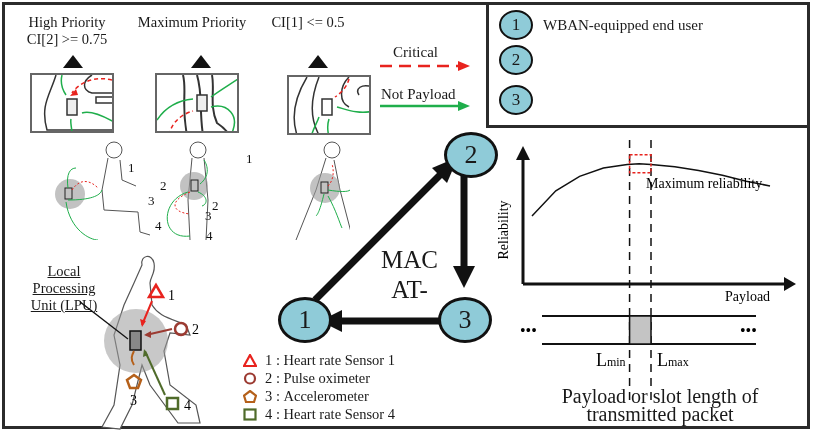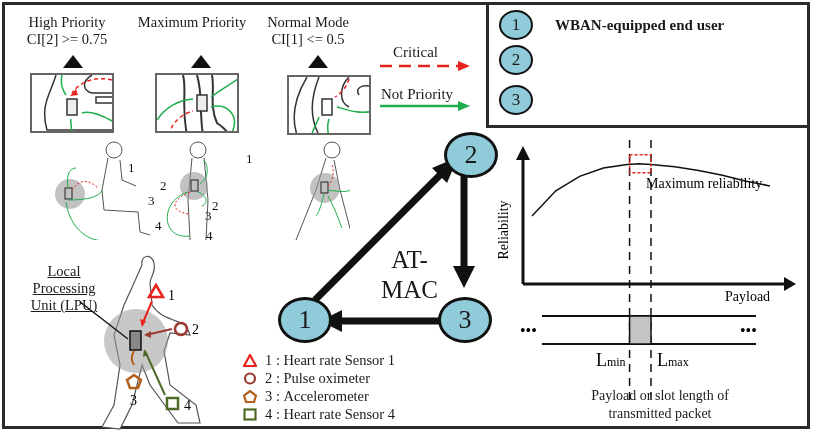--- a/index.html
+++ b/index.html
@@ -4,45 +4,44 @@
 <style>
   html, body { margin: 0; padding: 0; background: #fff; }
   body { width: 816px; height: 435px; position: relative; overflow: hidden; font-family: "Liberation Serif", "DejaVu Serif", serif; color: #1a1a1a; }
   .frame { position: absolute; left: 2px; top: 2px; width: 808px; height: 427px; border: 3px solid #2b2b2b; box-sizing: border-box; }
   .mode-label { position: absolute; text-align: center; font-size: 14.5px; line-height: 17px; width: 140px; }
   .tri { position: absolute; width: 0; height: 0; border-left: 10px solid transparent; border-right: 10px solid transparent; border-bottom: 13px solid #111; }
   .zoom-box { position: absolute; width: 84px; height: 60px; border: 2px solid #666; background: #fff; box-sizing: border-box; overflow: hidden; }
   .legend-box { position: absolute; left: 486px; top: 2px; width: 324px; height: 126px; border: 3px solid #2b2b2b; box-sizing: border-box; background: #fff; }
   .legend-row { position: absolute; left: 10px; display: flex; align-items: center; }
   .num-circle { width: 34px; height: 30px; border: 2.5px solid #111; border-radius: 50%; background: #8fcbd8; box-sizing: border-box; display: flex; align-items: center; justify-content: center; font-size: 17px; flex-shrink: 0; }
-  .legend-text { font-size: 15px; line-height: 17px; margin-left: 22px; font-weight: bold; }
+  .legend-text { font-size: 15px; line-height: 17px; margin-left: 10px; }
   .node { position: absolute; width: 54px; height: 46px; border: 3px solid #111; border-radius: 50%; background: #8fcbd8; box-sizing: border-box; display: flex; align-items: center; justify-content: center; font-size: 26px; }
   .atmac { position: absolute; left: 381px; top: 245px; font-size: 25px; line-height: 30px; text-align: center; }
   .critical-label { position: absolute; font-size: 15px; }
   .sensor-legend { position: absolute; left: 243px; top: 351px; font-size: 14.5px; line-height: 18px; }
   .sensor-legend .row { display: flex; align-items: center; }
   .sensor-legend svg { margin-right: 8px; }
   .lpu-label { position: absolute; left: 20px; top: 263px; width: 88px; text-align: center; font-size: 14.5px; line-height: 17px; text-decoration: underline; }
   .chart-text { font-family: "Liberation Serif", "DejaVu Serif", serif; }
-  .caption { position: absolute; left: 560px; top: 387px; width: 200px; text-align: center; font-size: 14px; line-height: 18px; }
+  .caption { position: absolute; left: 560px; top: 387px; width: 200px; text-align: center; font-size: 20px; line-height: 18px; }
 </style>
 </head>
 <body>
 
 <div class="frame"></div>
 
 <div class="mode-label" style="left:-3px; top:14px;">
   <div>High Priority</div>
   <div>CI[2] &gt;= 0.75</div>
 </div>
 <div class="mode-label" style="left:122px; top:14px;">
   <div>Maximum Priority</div>
 </div>
 <div class="mode-label" style="left:253px; top:14px; width:110px;">
-  <div>Normal Mode</div>
   <div>CI[1] &lt;= 0.5</div>
 </div>
 
 <div class="tri" style="left:63px; top:55px;"></div>
 <div class="tri" style="left:191px; top:55px;"></div>
 <div class="tri" style="left:308px; top:55px;"></div>
 
 <div class="zoom-box" style="left:30px; top:73px;">
   <svg width="84" height="60" viewBox="0 0 84 60">
     <path d="M24 0 C18 20 8 30 15 55 L80 55" fill="none" stroke="#333" stroke-width="1.5"></path>
@@ -74,21 +73,21 @@
     <path d="M22 60 C24 52 28 46 30 40" fill="none" stroke="#1fae4b" stroke-width="1.5"></path>
     <path d="M40 60 C38 52 38 48 40 42" fill="none" stroke="#1fae4b" stroke-width="1.5"></path>
   </svg>
 </div>
 
 <div class="critical-label" style="left:393px; top:44px;">Critical</div>
 <svg style="position:absolute; left:380px; top:60px;" width="90" height="12">
   <line x1="0" y1="6" x2="78" y2="6" stroke="#e8231e" stroke-width="2.5" stroke-dasharray="12 7"></line>
   <polygon points="78,1 90,6 78,11" fill="#e8231e"></polygon>
 </svg>
-<div class="critical-label" style="left:381px; top:86px;">Not Priority</div>
+<div class="critical-label" style="left:381px; top:86px;">Not Payload</div>
 <svg style="position:absolute; left:380px; top:100px;" width="90" height="12">
   <line x1="0" y1="6" x2="78" y2="6" stroke="#1fae4b" stroke-width="2.5"></line>
   <polygon points="78,1 90,6 78,11" fill="#1fae4b"></polygon>
 </svg>
 
 <div class="legend-box">
   <div class="legend-row" style="top:5px;">
     <div class="num-circle">1</div>
     <div class="legend-text">WBAN-equipped end user</div>
   </div>
@@ -200,22 +199,22 @@
   <polygon points="168,7 142,18 157,33" fill="#111"></polygon>
   <line x1="174" y1="22" x2="174" y2="118" stroke="#111" stroke-width="7"></line>
   <polygon points="163,116 185,116 174,138" fill="#111"></polygon>
   <line x1="150" y1="171" x2="50" y2="171" stroke="#111" stroke-width="7"></line>
   <polygon points="52,160 52,182 30,171" fill="#111"></polygon>
 </svg>
 <div class="node" style="left:444px; top:132px;">2</div>
 <div class="node" style="left:438px; top:297px;">3</div>
 <div class="node" style="left:278px; top:297px;">1</div>
 <div class="atmac">
+  <div>MAC</div>
   <div>AT-</div>
-  <div>MAC</div>
 </div>
 
 <svg id="rel-chart" style="position:absolute; left:490px; top:140px;" width="326" height="295">
   <g id="axes">
     <line x1="33" y1="144" x2="33" y2="18" stroke="#111" stroke-width="3"></line>
     <polygon points="26,20 40,20 33,6" fill="#111"></polygon>
     <line x1="33" y1="144" x2="296" y2="144" stroke="#111" stroke-width="3"></line>
     <polygon points="294,137 294,151 306,144" fill="#111"></polygon>
   </g>
   <text id="ylabel" class="chart-text" font-size="14" transform="translate(18,90) rotate(-90)" text-anchor="middle">Reliability</text>

